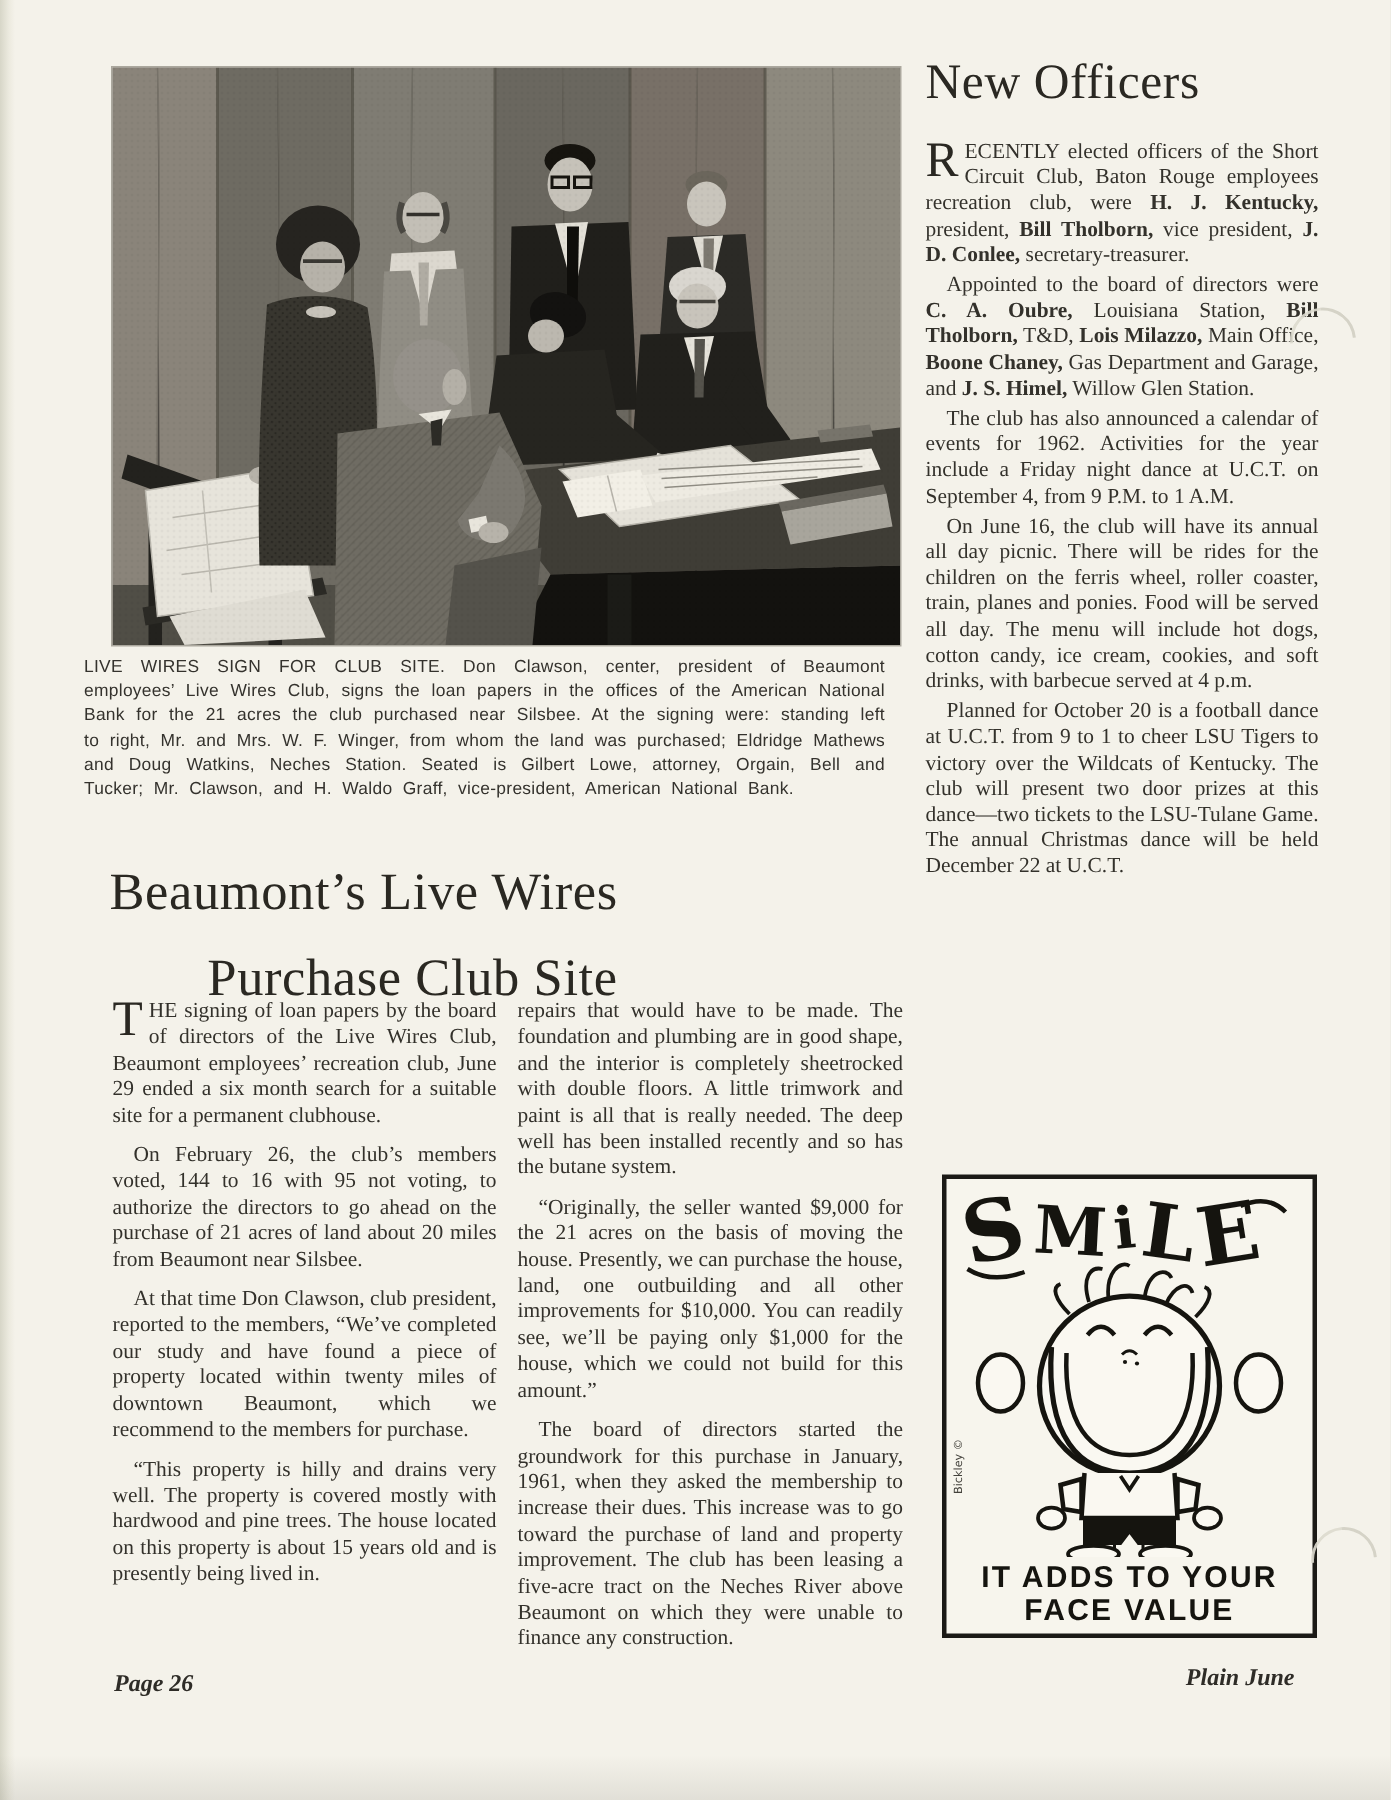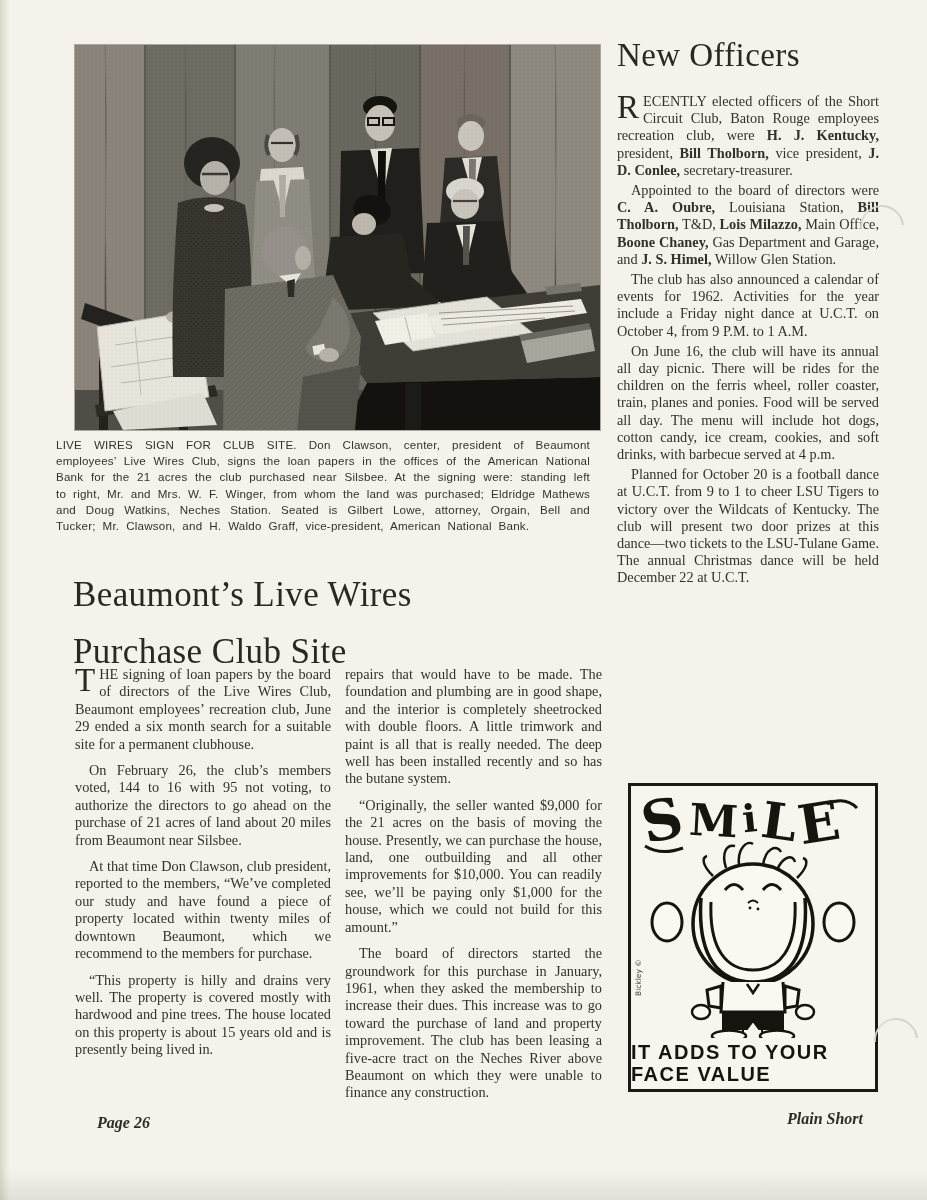--- a/index.html
+++ b/index.html
@@ -16,45 +16,45 @@
   .punch.p2{left:874px;top:1018px;}
 
   .photo{position:absolute;left:75px;top:45px;width:525px;height:385px;outline:1px solid #aba89e;background:#6f6d66;}
   .photo svg{display:block;}
 
   .caption{position:absolute;left:56px;top:437px;width:534px;
         font-family:"Liberation Sans",sans-serif;font-weight:normal;font-size:11.6px;line-height:16.2px;
         text-align:justify;color:#34322d;word-spacing:3.5px;letter-spacing:.2px;}
 
   .hl-left{position:absolute;left:73px;top:566px;font-size:35px;line-height:57px;
-        letter-spacing:.4px;color:#2a2822;}
+        letter-spacing:.4px;color:#2a2822;text-align:right;}
   .hl-left div{white-space:nowrap;}
 
   .col{position:absolute;top:666px;font-size:14.3px;line-height:17.4px;text-align:justify;color:#33312b;}
   .col1{left:75px;width:256px;}
   .col2{left:345px;width:257px;}
   .col p{margin:0 0 9px 0;}
   .indent{text-indent:14px;}
   .dropcap{float:left;font-size:33px;line-height:27px;padding:1px 4px 0 0;color:#2a2822;}
 
   .rcol{position:absolute;left:617px;top:28px;width:262px;}
   .hl-right{font-size:33px;line-height:55px;letter-spacing:.4px;color:#2a2822;margin-bottom:10px;}
   .hl-right div{white-space:nowrap;}
   .rbody{font-size:14.3px;line-height:17.2px;text-align:justify;color:#33312b;}
   .rbody p{margin:0 0 3px 0;}
   .b{font-weight:bold;}
 
   .cartoon{position:absolute;left:628px;top:783px;width:244px;height:303px;
         border:3px solid #1b1a16;background:#f7f5ed;}
   .cartoon svg{display:block;}
-  .cartoon-caption{position:absolute;left:0;bottom:4px;width:100%;
+  .cartoon-caption{position:absolute;left:0;bottom:4px;width:100%;text-align:center;
         font-family:"Liberation Sans",sans-serif;font-weight:bold;font-size:20px;line-height:22px;
         letter-spacing:1.5px;color:#15140f;}
 
-  .footer-left{position:absolute;left:76px;top:1114px;font-style:italic;font-weight:bold;font-size:16px;color:#2e2c27;margin-left:21px;}
+  .footer-left{position:absolute;left:76px;top:1114px;font-style:italic;font-weight:bold;font-size:16px;color:#2e2c27;}
   .footer-right{position:absolute;right:64px;top:1110px;font-style:italic;font-weight:bold;font-size:16px;color:#2e2c27;}
 </style>
 </head>
 <body>
 
 <div class="page">
   <div class="edge-left"></div>
 
   <div class="photo">
     <svg width="525" height="385" viewBox="0 0 525 385">
@@ -229,21 +229,21 @@
     <p class="indent">The board of directors started the groundwork for this purchase in January, 1961, when they asked the membership to increase their dues. This increase was to go toward the purchase of land and property improvement. The club has been leasing a five-acre tract on the Neches River above Beaumont on which they were unable to finance any construction.</p>
   </div>
 
   <div class="rcol">
     <div class="hl-right">
       <div>New Officers</div>
     </div>
     <div class="rbody">
       <p><span class="dropcap">R</span><span><span>ECENTLY elected officers of the Short Circuit Club, Baton Rouge employees recreation club, were </span><span class="b">H. J. Kentucky,</span><span> president, </span><span class="b">Bill Tholborn,</span><span> vice president, </span><span class="b">J. D. Conlee,</span><span> secretary-treasurer.</span></span></p>
       <p class="indent"><span>Appointed to the board of directors were </span><span class="b">C. A. Oubre,</span><span> Louisiana Station, </span><span class="b">Bill Tholborn,</span><span> T&amp;D, </span><span class="b">Lois Milazzo,</span><span> Main Office, </span><span class="b">Boone Chaney,</span><span> Gas Department and Garage, and </span><span class="b">J. S. Himel,</span><span> Willow Glen Station.</span></p>
-      <p class="indent">The club has also announced a calendar of events for 1962.  Activities for the year include a Friday night dance at U.C.T. on October 4, from 9 P.M. to 1 A.M.</p>
+      <p class="indent">The club has also announced a calendar of events for 1962.  Activities for the year include a Friday night dance at U.C.T. on September 4, from 9 P.M. to 1 A.M.</p>
       <p class="indent">On June 16, the club will have its annual all day picnic.  There will be rides for the children on the ferris wheel, roller coaster, train, planes and ponies.  Food will be served all day. The menu will include hot dogs, cotton candy, ice cream, cookies, and soft drinks, with barbecue served at 4 p.m.</p>
       <p class="indent">Planned for October 20 is a football dance at U.C.T. from 9 to 1 to cheer LSU Tigers to victory over the Wildcats of Kentucky.  The club will present two door prizes at this dance—two tickets to the LSU-Tulane Game.  The annual Christmas dance will be held December 22 at U.C.T.</p>
     </div>
   </div>
 
   <div class="cartoon">
     <svg width="244" height="252" viewBox="0 0 244 252">
       <g font-family="DejaVu Serif, serif" font-weight="bold" fill="#15140f">
         <text x="12" y="54" font-size="56" transform="rotate(-12 30 40)">S</text>
         <text x="58" y="50" font-size="44" transform="rotate(3 80 40)">M</text>
@@ -288,19 +288,19 @@
       </g>
       <text x="10" y="210" font-size="7.5" fill="#44423c" transform="rotate(-90 10 210)" font-family="DejaVu Sans, sans-serif">Bickley ©</text>
     </svg>
     <div class="cartoon-caption">
       <div>IT ADDS TO YOUR</div>
       <div>FACE VALUE</div>
     </div>
   </div>
 
   <div class="footer-left">Page 26</div>
-  <div class="footer-right">Plain Short</div>
+  <div class="footer-right">Plain June</div>
 
   <div class="punch p1"></div>
   <div class="punch p2"></div>
 
   <div class="edge-bottom"></div>
 </div>
 
 </body></html>

